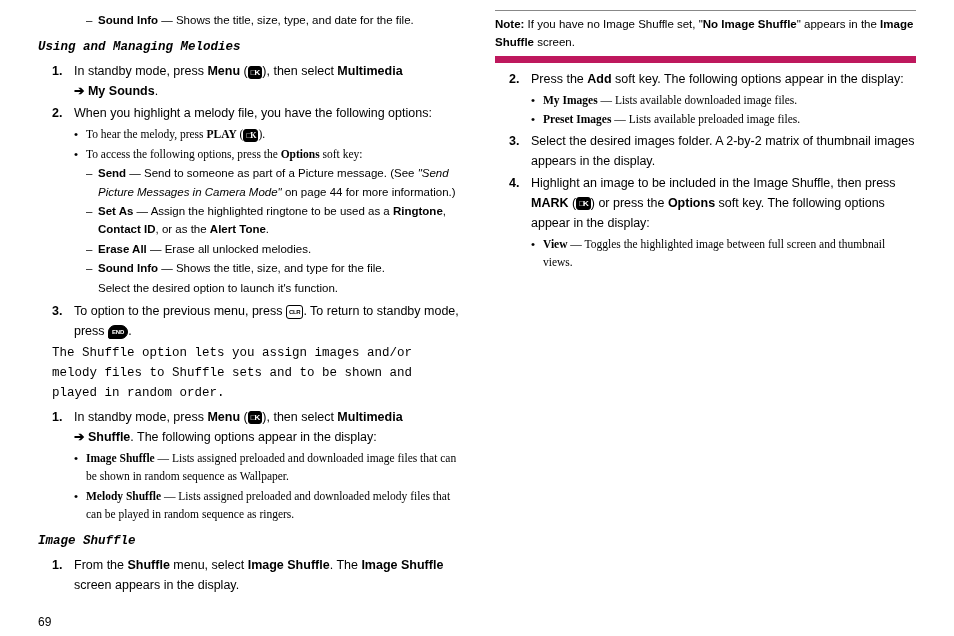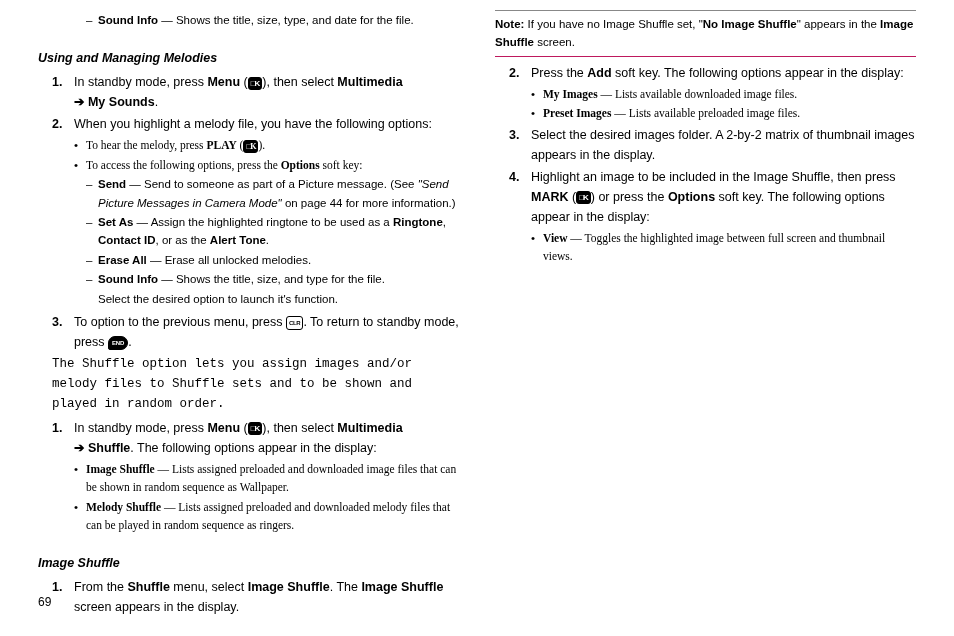--- a/index.html
+++ b/index.html
@@ -17,35 +17,36 @@
     box-sizing: border-box;
     padding: 10px 38px 10px 38px;
     column-count: 2;
     column-gap: 36px;
     column-fill: auto;
     position: relative;
   }
   .page-num {
     position: absolute;
     left: 38px;
-    bottom: 24px;
+    bottom: 4px;
     font-size: 12px;
   }
   .condensed {
     font-stretch: condensed;
   }
   .sound-info-top {
     margin: 0 0 6px 42px;
     font-size: 11.5px;
   }
   .subhead-italic {
     font-style: italic;
     font-weight: bold;
-    margin: 19px 0 4px 0;
+    margin: 8px 0 4px 0;
     font-size: 12.5px;
+    font-family: Liberation Mono, monospace;
   }
   .section-head {
     font-family: Arial, sans-serif;
     font-weight: bold;
     font-size: 14px;
     margin: 10px 0 4px 0;
   }
   .step {
     display: flex;
     margin: 2px 0 2px 14px;
@@ -104,21 +105,21 @@
     vertical-align: middle;
     letter-spacing: -0.3px;
   }
   .icon.ok::after { content: "□K"; letter-spacing: -1px; }
   .icon.clr { background: #fff; color: #000; }
   .icon.clr::after { content: "CLR"; font-size: 6px; }
   .icon.end { background:#000; border-radius: 7px 7px 7px 2px; padding: 0 3px; }
   .icon.end::after { content: "END"; font-size: 6px; letter-spacing: -0.2px; }
   .note-box {
     border-top: 1px solid #888;
-    border-bottom: 1px solid #be185d;
+    border-bottom: 7px solid #be185d;
     padding: 4px 0;
     margin: 6px 0;
     font-size: 11.5px;
   }
   b { font-weight: bold; }
   i { font-style: italic; }
   .arrow::before {
     content: "➔ ";
     font-weight: bold;
   }

